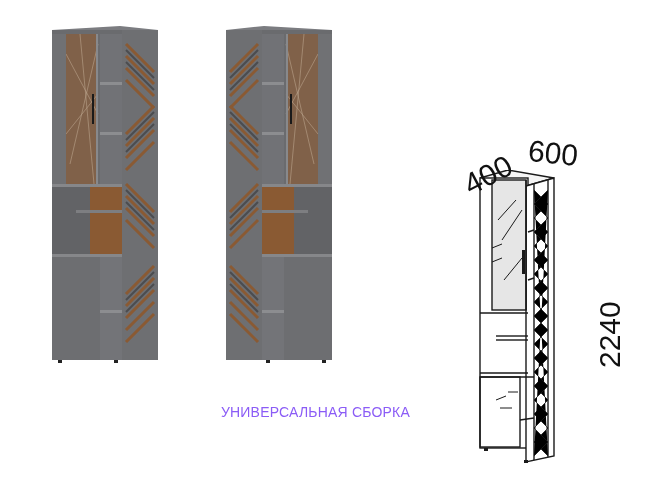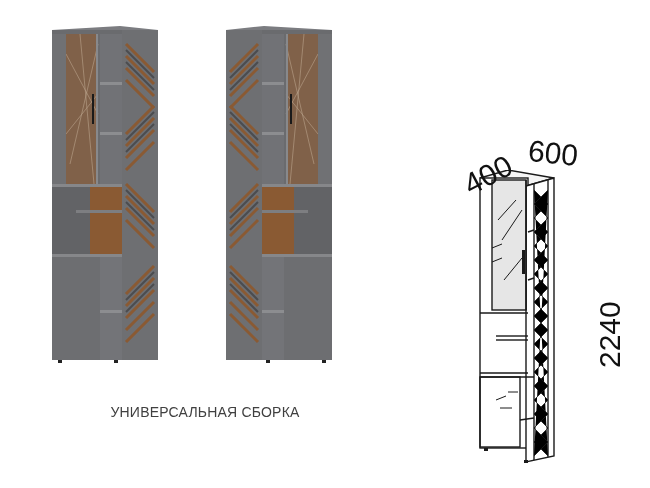--- a/index.html
+++ b/index.html
@@ -1,18 +1,18 @@
 <!DOCTYPE html>
 <html><head>
 <meta charset="utf-8">
 <style>
   html,body{margin:0;padding:0;background:#ffffff;}
   body{width:650px;height:488px;position:relative;overflow:hidden;font-family:"Liberation Sans",sans-serif;}
   .abs{position:absolute;}
-  #caption{left:0;top:404px;width:410px;text-align:center;font-size:14px;color:#404040;letter-spacing:0.2px;}
+  #caption{left:0;top:404px;width:410px;text-align:right;font-size:14px;color:#8b5cf6;letter-spacing:0.2px;}
   .dim{font-family:"Liberation Sans",sans-serif;color:#111;font-size:30px;position:absolute;transform-origin:left top;}
   #dim-depth{left:458px;top:172px;transform:rotate(-28deg);}
   #dim-width{left:530px;top:134px;transform:rotate(6deg);}
   #dim-height{left:593px;top:368px;transform:rotate(-90deg);}
 </style>
 </head>
 <body>
 
 <svg class="abs" style="left:50px;top:24px" width="112" height="342" viewBox="0 0 112 342">
 

